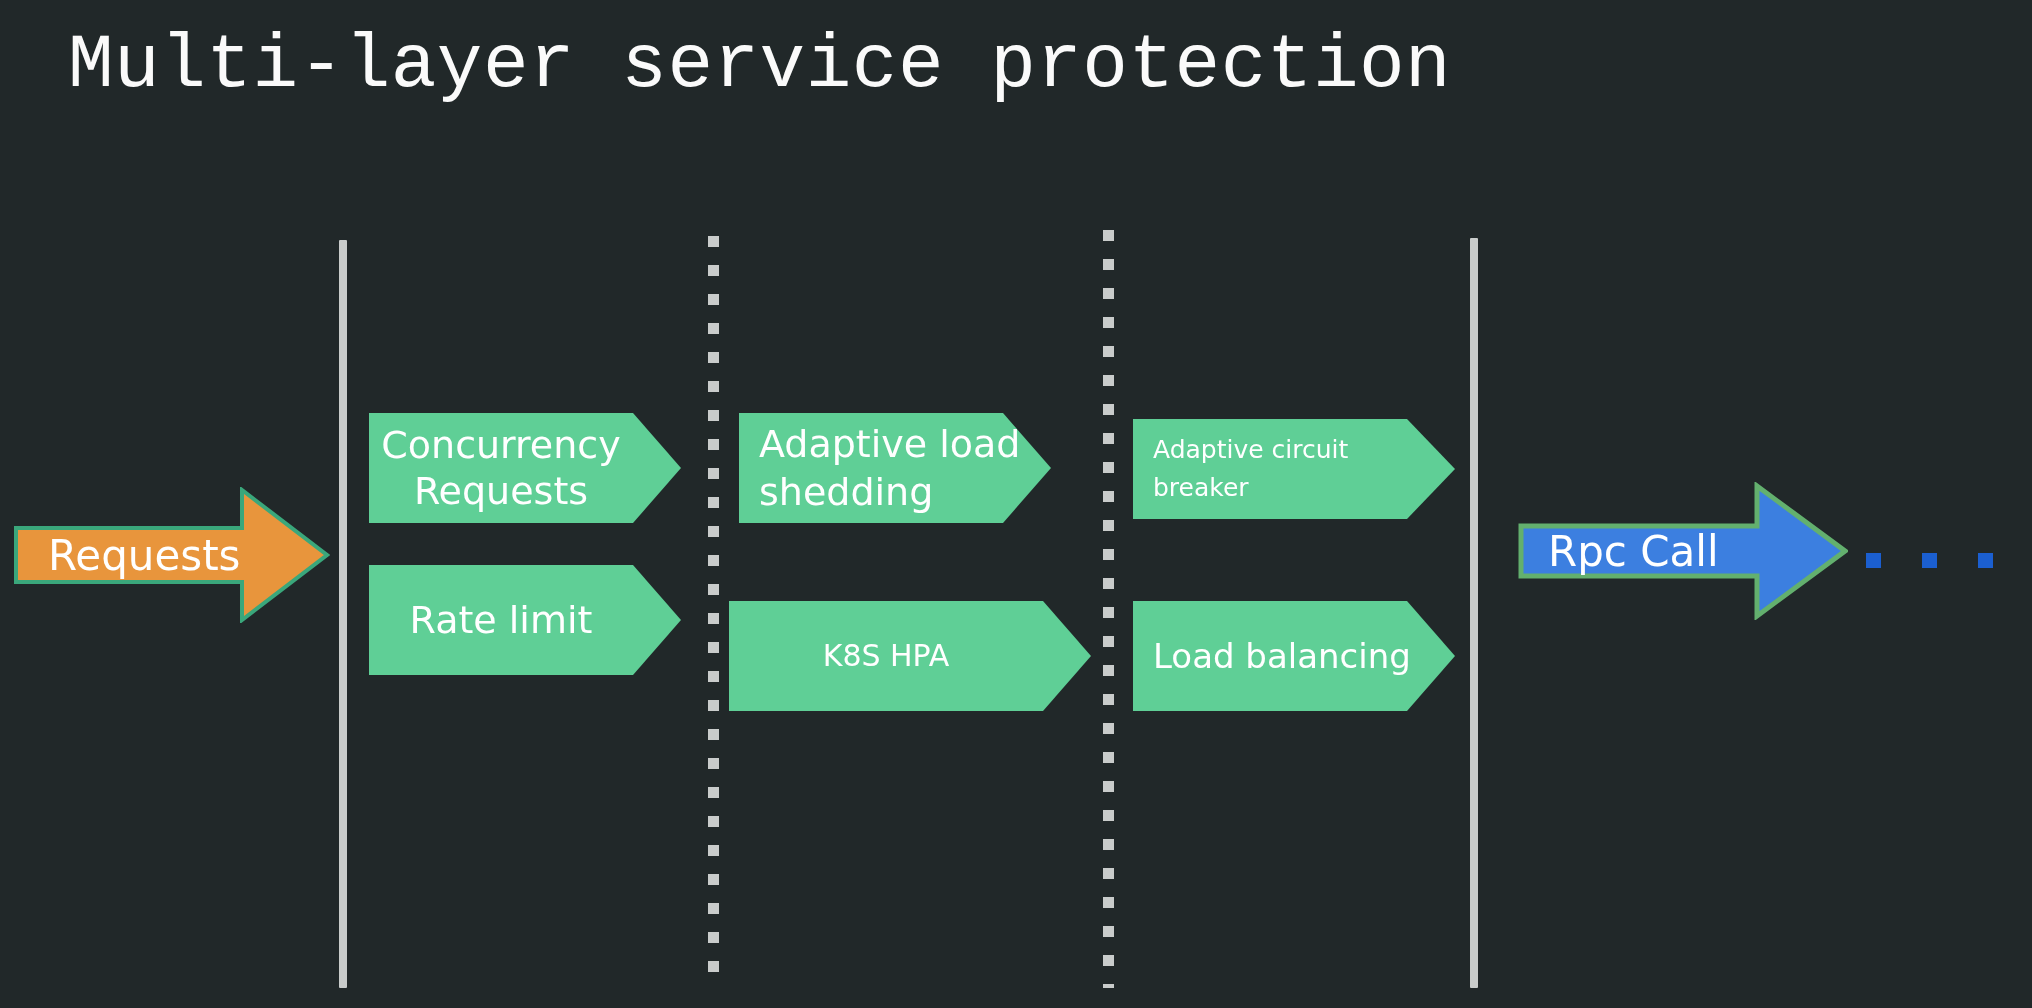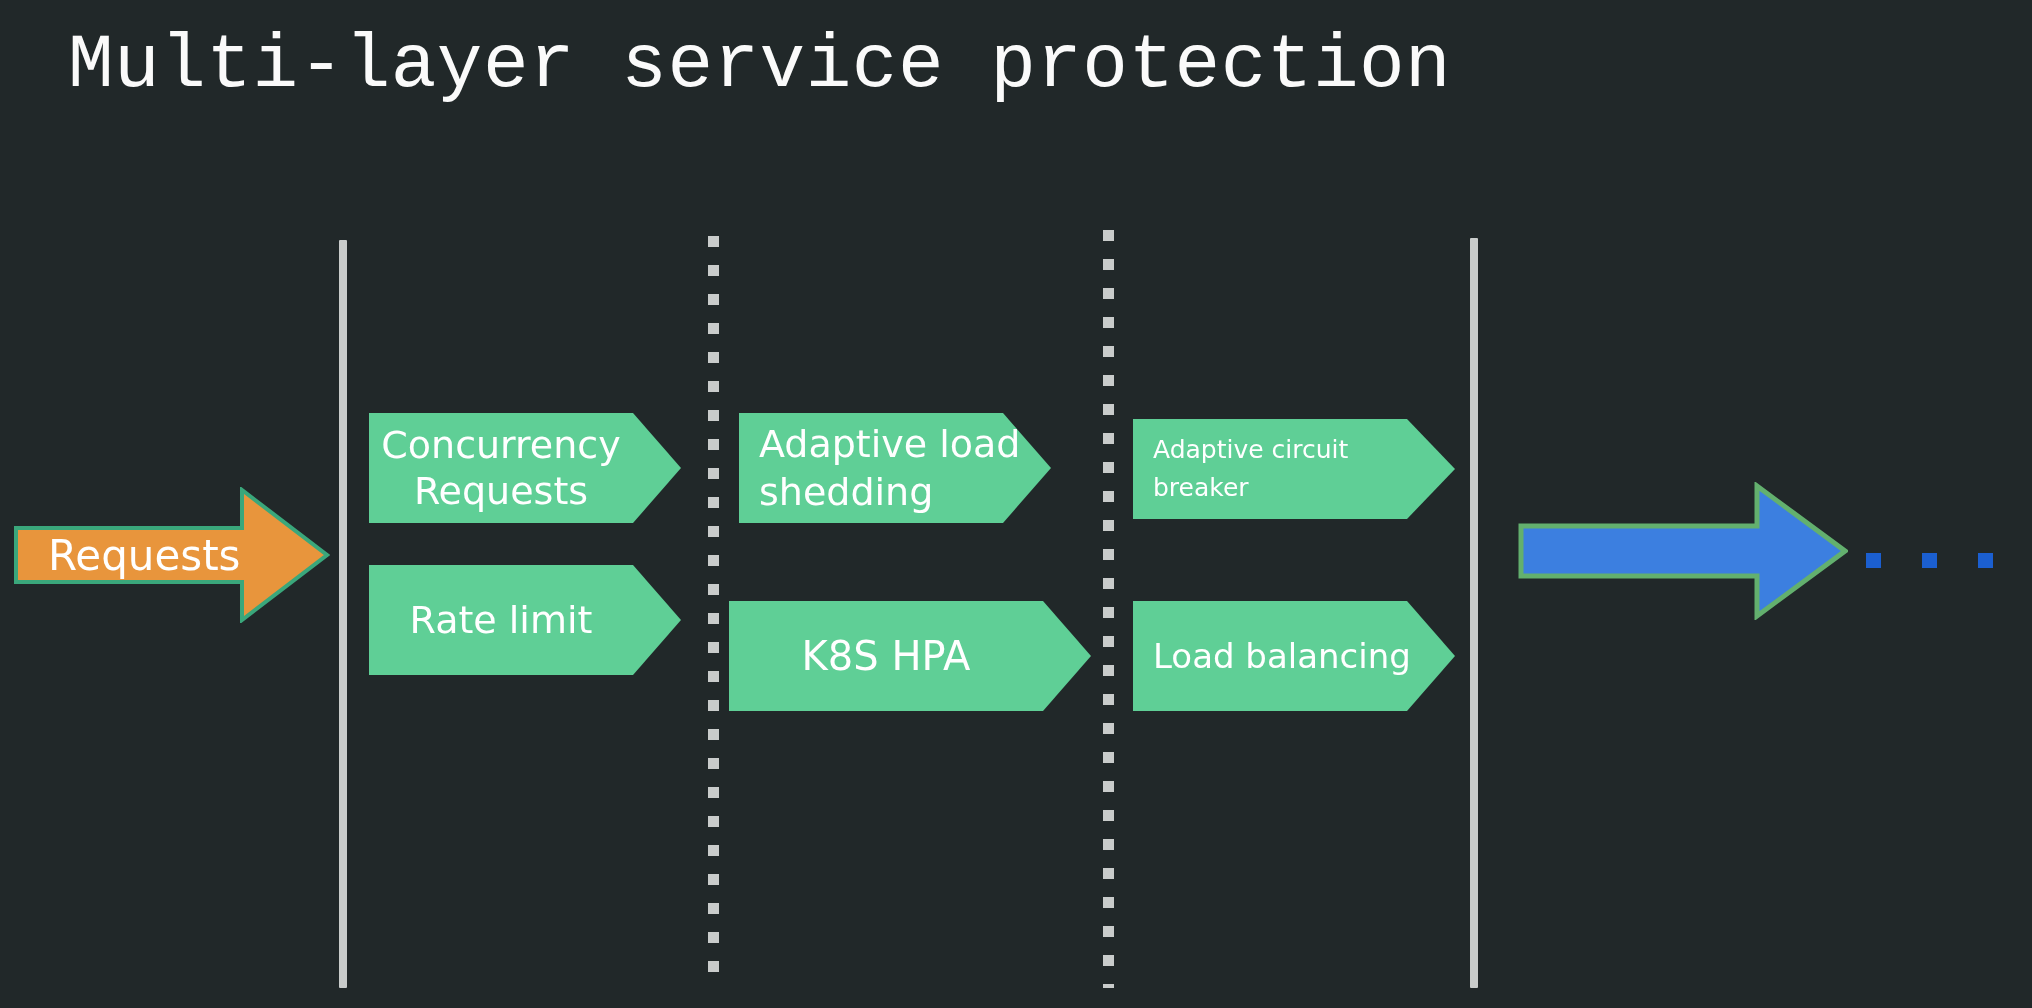--- a/index.html
+++ b/index.html
@@ -132,37 +132,38 @@
 
   <div class="chev center" style="left:369px; top:565px; width:312px; height:110px; font-size:38px; line-height:46px;">
     <span class="label">Rate limit</span>
   </div>
 
   <div class="chev left" style="left:739px; top:413px; width:312px; height:110px; font-size:38px; line-height:48px;">
     <span class="label">Adaptive load
 shedding</span>
   </div>
 
-  <div class="chev center" style="left:729px; top:601px; width:362px; height:110px; font-size:40px; line-height:46px;">
+  <div class="chev center" style="left:729px; top:601px; width:362px; height:110px; font-size:30px; line-height:46px;">
     <span class="label">K8S HPA</span>
   </div>
 
   <div class="chev left" style="left:1133px; top:419px; width:322px; height:100px; font-size:25px; line-height:38px;">
     <span class="label">Adaptive circuit
 breaker</span>
   </div>
 
   <div class="chev left" style="left:1133px; top:601px; width:322px; height:110px; font-size:34px; line-height:42px;">
     <span class="label">Load balancing</span>
   </div>
 
   <div class="bigarrow" style="left:1518px; top:482px; width:330px; height:138px; font-size:42px;">
     <svg class="arrowbody" viewBox="0 0 330 138" preserveAspectRatio="none">
       <polygon points="3,44 239,44 239,4 327,69 239,134 239,94 3,94" fill="#3C7FE0" stroke="#63B06E" stroke-width="5"></polygon>
     </svg>
+    <span class="atext" style="margin-left:30px;">Rpc Call</span>
   </div>
 
   <div class="dots" style="left:1866px; top:553px; height:15px;">
     <i></i>
     <i></i>
     <i></i>
 
   </div>
 
 </div>

